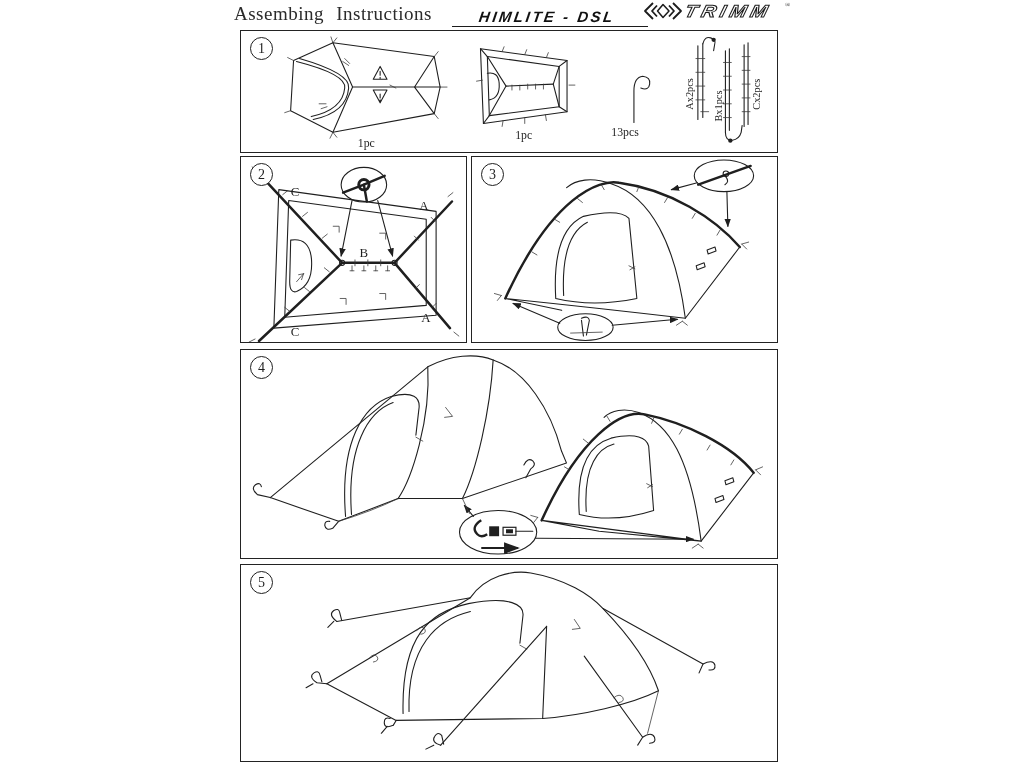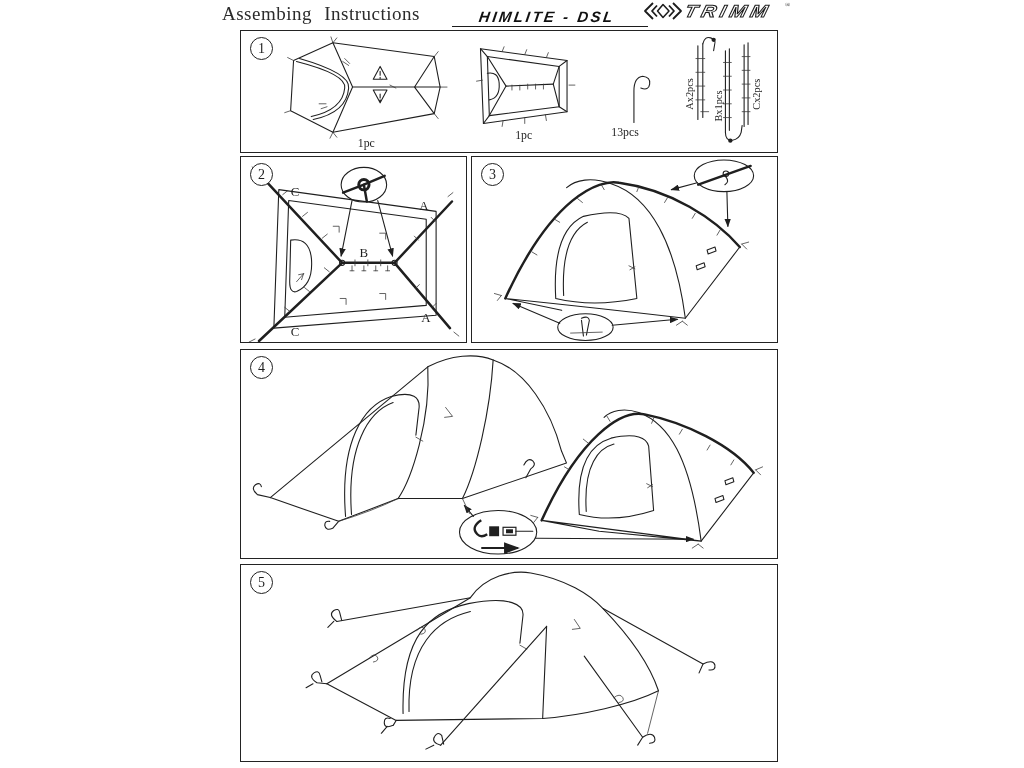--- a/index.html
+++ b/index.html
@@ -1,18 +1,18 @@
 <!DOCTYPE html>
 <html><head>
 <meta charset="utf-8">
 <style>
   html,body{margin:0;padding:0;background:#fff;}
   #page{position:relative;width:1024px;height:768px;background:#ffffff;overflow:hidden;
         font-family:"Liberation Serif",serif;color:#1f1f1f;}
-  .hdr-title{position:absolute;left:222px;top:3px;font-size:19px;letter-spacing:.5px;
+  .hdr-title{position:absolute;left:234px;top:3px;font-size:19px;letter-spacing:.5px;
              word-spacing:7px;color:#2b2b2b;}
   .hdr-model{position:absolute;left:448px;top:8px;width:198px;text-align:center;
              font-family:"Liberation Sans",sans-serif;font-style:italic;font-weight:bold;
              font-size:15px;letter-spacing:2.5px;transform:skewX(-8deg);color:#111;}
   .hdr-underline{position:absolute;left:452px;top:26px;width:196px;border-top:1.7px solid #1c1c1c;}
   .logo{position:absolute;left:642px;top:0px;}
   .box{position:absolute;border:1.6px solid #232323;background:#fff;box-sizing:border-box;}
   #box1{left:240px;top:30px;width:538px;height:123px;}
   #box2{left:240px;top:156px;width:227px;height:187px;}
   #box3{left:471px;top:156px;width:307px;height:187px;}

